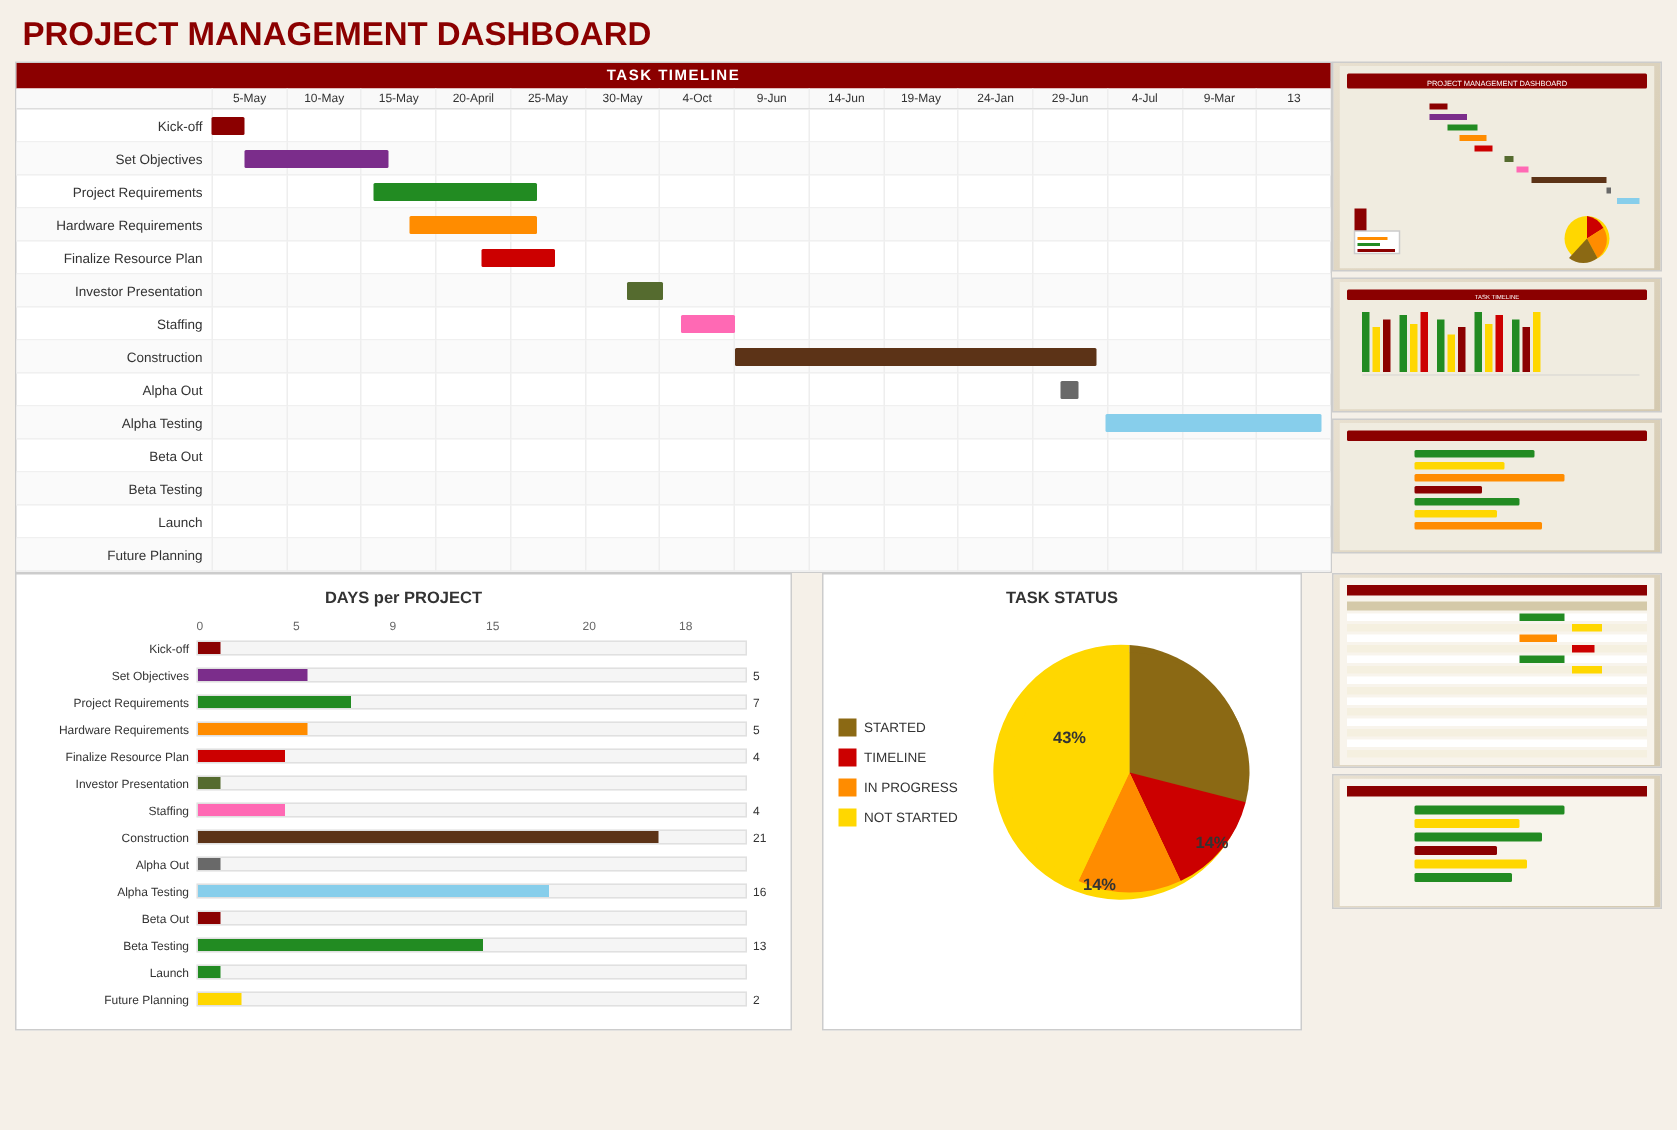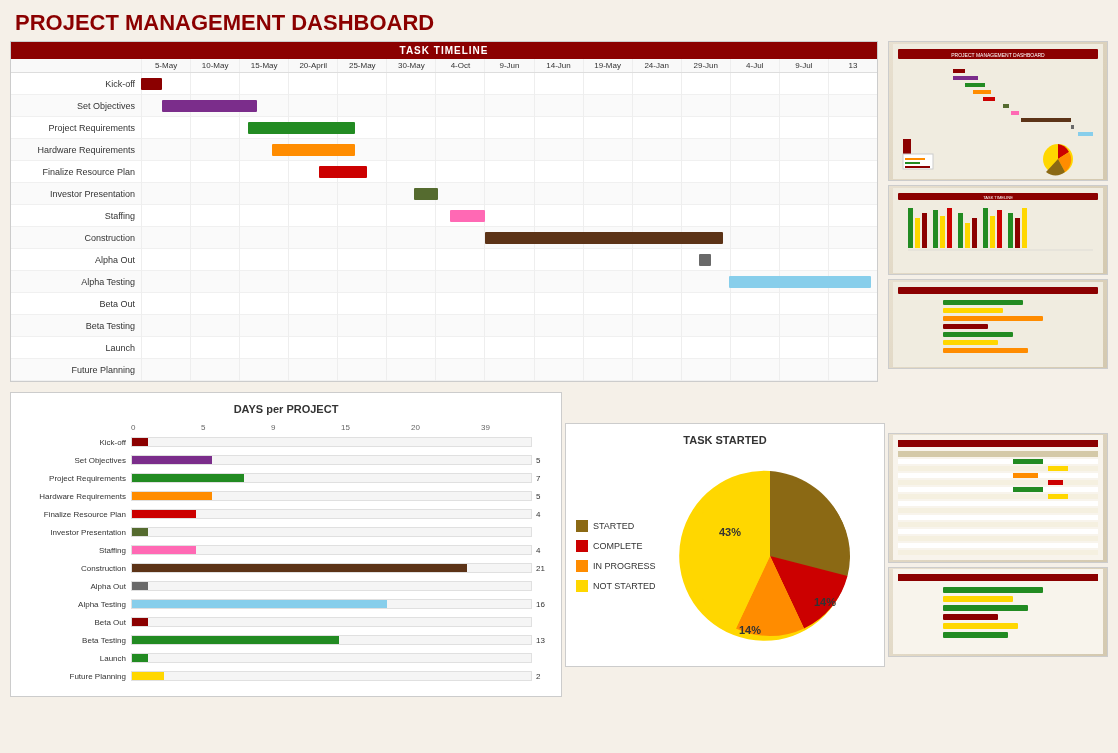--- a/index.html
+++ b/index.html
@@ -15,22 +15,21 @@
 
     .dashboard-container {
       display: flex;
       flex-direction: column;
       padding: 0 10px 10px;
     }
 
     
     .top-section {
       display: flex;
-      gap: 10px;
-      margin-bottom: 10px;
+      gap: 0;
     }
 
     .gantt-area {
       flex: 1;
       border: 1px solid #ccc;
       background: #fff;
     }
 
     .gantt-header {
       background: #8B0000;
@@ -119,22 +118,21 @@
       overflow: hidden;
     }
 
     .thumb1 { height: 140px; }
     .thumb2 { height: 90px; }
     .thumb3 { height: 90px; }
 
     
     .bottom-section {
       display: flex;
-      gap: 3px;
-      align-items: center;
+      gap: 20px;
     }
 
     .bar-chart-area {
       flex: 1;
       border: 1px solid #ccc;
       background: #fff;
       padding: 10px;
     }
 
     .bar-chart-title {
@@ -265,21 +263,21 @@
               <div class="date-cell">20-April</div>
               <div class="date-cell">25-May</div>
               <div class="date-cell">30-May</div>
               <div class="date-cell">4-Oct</div>
               <div class="date-cell">9-Jun</div>
               <div class="date-cell">14-Jun</div>
               <div class="date-cell">19-May</div>
               <div class="date-cell">24-Jan</div>
               <div class="date-cell">29-Jun</div>
               <div class="date-cell">4-Jul</div>
-              <div class="date-cell">9-Jul</div>
+              <div class="date-cell">9-Mar</div>
               <div class="date-cell">13</div>
             </div>
         </div>
 
         <div id="gantt-rows">
             <div class="gantt-row">
               <div class="task-label">Kick-off</div>
               <div class="gantt-bars-area" style="position: relative;">
                 <div style="position: absolute; top: 0px; bottom: 0px; width: 1px; background: rgb(238, 238, 238); left: 0%;"></div>
                 <div style="position: absolute; top: 0px; bottom: 0px; width: 1px; background: rgb(238, 238, 238); left: 6.66667%;"></div>
@@ -645,21 +643,21 @@
     <div class="bottom-section">
 
       <div class="bar-chart-area">
         <div class="bar-chart-title">DAYS per PROJECT</div>
         <div class="bar-chart-scale" id="bar-scale">
             <div class="scale-tick">0</div>
             <div class="scale-tick">5</div>
             <div class="scale-tick">9</div>
             <div class="scale-tick">15</div>
             <div class="scale-tick">20</div>
-            <div class="scale-tick">39</div>
+            <div class="scale-tick">18</div>
           </div>
         <div id="bar-rows">
             <div class="bar-row">
               <div class="bar-label">Kick-off</div>
               <div class="bar-track">
                 <div class="bar-fill" style="background: rgb(139, 0, 0); width: 4%;"></div>
               </div>
               <div class="bar-value"></div>
             </div>
             <div class="bar-row">
@@ -750,30 +748,30 @@
               <div class="bar-label">Future Planning</div>
               <div class="bar-track">
                 <div class="bar-fill" style="background: rgb(255, 215, 0); width: 8%;"></div>
               </div>
               <div class="bar-value">2</div>
             </div>
           </div>
       </div>
 
       <div class="status-area">
-        <div class="status-title">TASK STARTED</div>
+        <div class="status-title">TASK STATUS</div>
         <div class="status-content">
           <div class="legend-area">
             <div class="legend-item">
               <div class="legend-color" style="background:#8B6914"></div>
               <span>STARTED</span>
             </div>
             <div class="legend-item">
               <div class="legend-color" style="background:#CC0000"></div>
-              <span>COMPLETE</span>
+              <span>TIMELINE</span>
             </div>
             <div class="legend-item">
               <div class="legend-color" style="background:#FF8C00"></div>
               <span>IN PROGRESS</span>
             </div>
             <div class="legend-item">
               <div class="legend-color" style="background:#FFD700"></div>
               <span>NOT STARTED</span>
             </div>
           </div>

